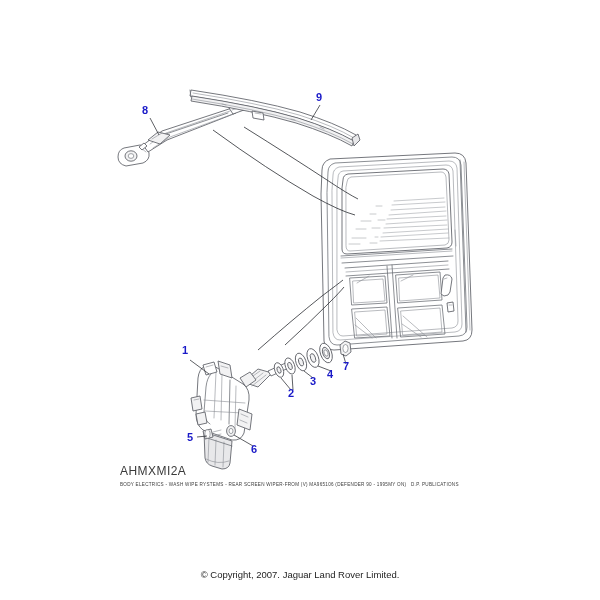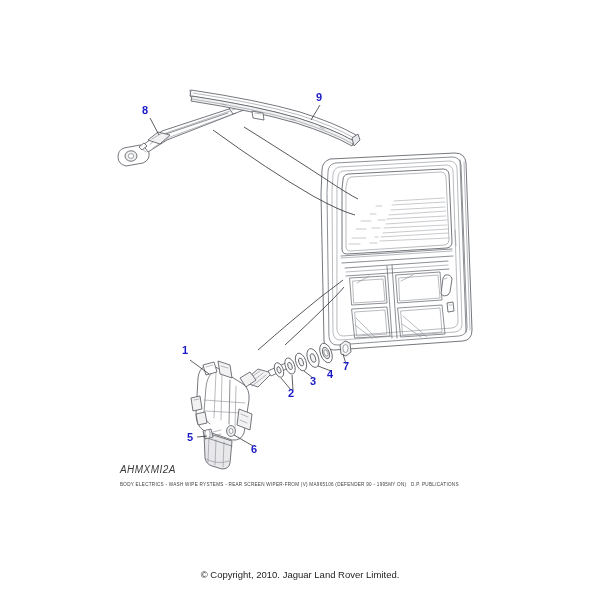--- a/index.html
+++ b/index.html
@@ -42,25 +42,24 @@
     font-weight: bold;
     line-height: 1;
     letter-spacing: 0px;
     white-space: nowrap;
   }
 
   
   #drawing-number {
     position: absolute;
     left: 120px; top: 464px;
-    font-size: 10px;
+    font-size: 12px;
     color: #3a3a3a;
     letter-spacing: 0.45px;
     white-space: nowrap;
-    font-style: italic;
   }
   #caption-left {
     position: absolute;
     left: 120px; top: 482px;
     font-size: 4.6px;
     color: #3c3c3c;
     letter-spacing: 0.28px;
     white-space: nowrap;
   }
   #caption-right {
@@ -330,15 +329,15 @@
   <div class="callout" style="left:343px; top:361px;">7</div>
   <div class="callout" style="left:142px; top:105px;">8</div>
   <div class="callout" style="left:316px; top:92px;">9</div>
 
   <div id="drawing-number">AHMXMI2A</div>
 
   <div id="caption-left">BODY ELECTRICS - WASH WIPE RYSTEMS - REAR SCREEN WIPER-FROM (V) MA965106  (DEFENDER 90 - 1995MY ON)</div>
 
   <div id="caption-right">D.P. PUBLICATIONS</div>
 
-  <div id="copyright">© Copyright, 2010. Jaguar Land Rover Limited.</div>
+  <div id="copyright">© Copyright, 2007. Jaguar Land Rover Limited.</div>
 
 </div>
 
 </body></html>

